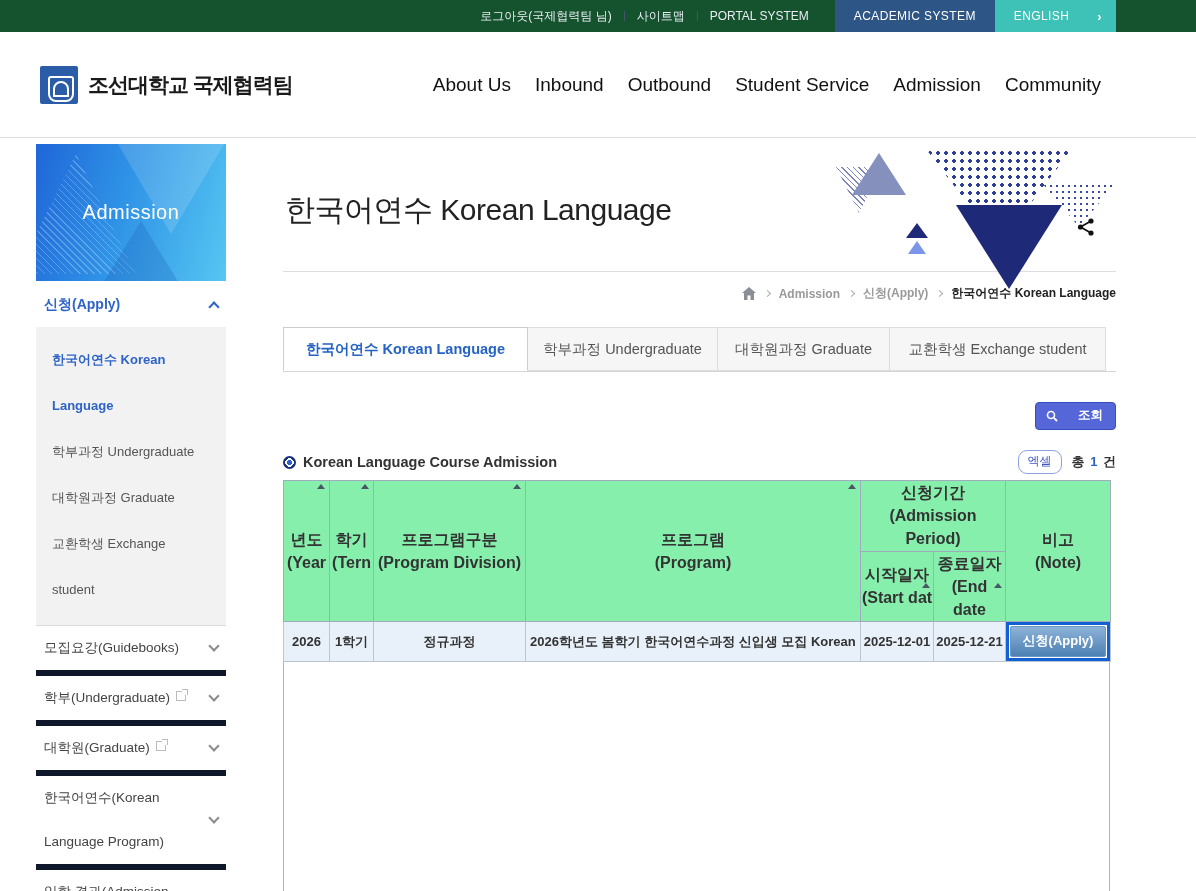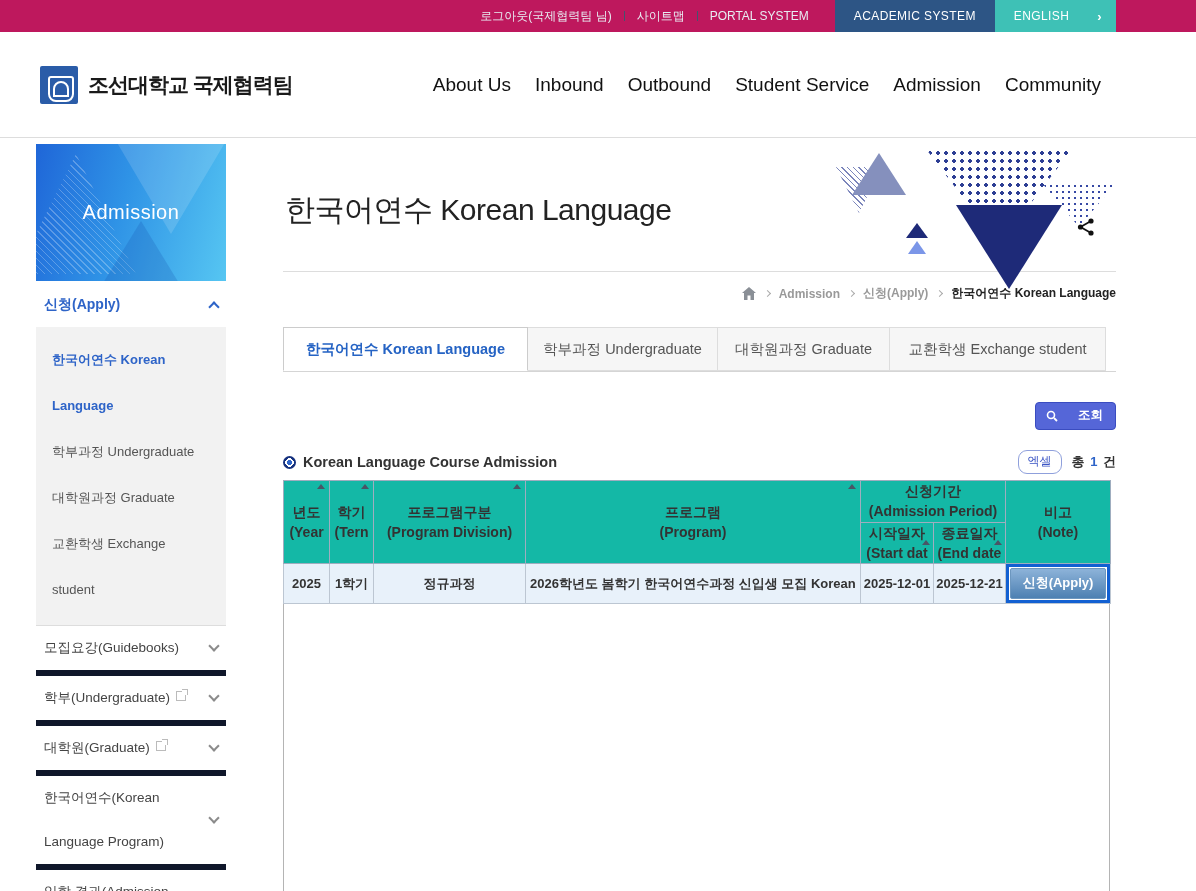--- a/index.html
+++ b/index.html
@@ -1,21 +1,21 @@
 <!DOCTYPE html>
 <html><head>
 <meta charset="utf-8">
 <style>
   * { margin:0; padding:0; box-sizing:border-box; }
   html,body { background:#fff; }
   body { font-family:"Liberation Sans","DejaVu Sans",sans-serif; }
   .page { position:relative; width:1196px; height:891px; overflow:hidden; background:#fff; }
 
   
-  .topbar { height:32px; background:#be185d; display:flex; align-items:stretch; justify-content:flex-end; }
+  .topbar { height:32px; background:#14532d; display:flex; align-items:stretch; justify-content:flex-end; }
   .topbar .txt { display:flex; align-items:center; color:#e8ecf2; font-size:12px; padding:0 12px; cursor:pointer; }
   .topbar .sep { width:1px; height:10px; background:#45536e; align-self:center; }
   .topbar .sys { display:flex; align-items:center; color:#fff; font-size:12px; letter-spacing:.4px; padding:0 19px; }
   .topbar .academic { background:#2d5585; margin-left:14px; }
   .topbar .english { background:#3ec1b6; padding-right:14px; }
   .topbar .english .chev-r { margin-left:28px; font-size:13px; font-weight:700; }
   .topbar .pad-right { width:80px; }
 
   
   .header { height:106px; border-bottom:1px solid #ddd; display:flex; align-items:center; }
@@ -103,21 +103,21 @@
     background:radial-gradient(circle,#2e64c8 0 2.5px,#fff 2.5px 4.2px,#15317e 4.2px); }
   .sec-title { font-size:14.5px; font-weight:700; color:#333; }
   .section-row .right { margin-left:auto; display:flex; align-items:center; gap:10px; }
   .btn-excel { background:#fff; border:1px solid #8fa0dc; color:#3b55c4; font-size:12px; padding:2px 9px 3px; border-radius:9px; cursor:pointer; }
   .total { font-size:13px; font-weight:700; color:#333; }
   .total .cnt { color:#2e64c8; padding:0 2px; }
 
   
   .grid { margin-top:6px; }
   table.dg { width:827px; border-collapse:collapse; table-layout:fixed; }
-  .dg th { background:#14b8a6; border:1px solid #9fadbf; font-size:14px; font-weight:700; color:#333;
+  .dg th { background:#86efac; border:1px solid #9fadbf; font-size:16px; font-weight:700; color:#333;
     text-align:center; vertical-align:middle; position:relative; line-height:1.45; cursor:pointer; }
   .dg thead tr.r1 th { height:36px; }
   .dg thead tr.r2 th { height:34px; }
   .dg th .sort { position:absolute; top:3px; right:4px; width:0; height:0;
     border-left:4px solid transparent; border-right:4px solid transparent; border-bottom:5px solid #4a5566; }
   .dg th .sort.mid { top:50%; margin-top:-3px; right:3px; }
   .dg td { background:#e8f1fa; border:1px solid #bcc6d2; font-size:13px; font-weight:700; color:#333;
     text-align:center; height:38px; white-space:nowrap; overflow:hidden; }
   .dg td.prog { text-align:left; padding:0 4px; }
   .dg td.notecell { padding:0; background:#fff; }
@@ -320,21 +320,21 @@
               </th>
               <th>
                 <span class="sort mid"></span>
                 <span>종료일자</span><br>
                 <span>(End date</span>
               </th>
             </tr>
           </thead>
           <tbody>
             <tr>
-              <td>2025</td>
+              <td>2026</td>
               <td>1학기</td>
               <td>정규과정</td>
               <td class="prog">2026학년도 봄학기 한국어연수과정 신입생 모집 Korean Languag</td>
               <td>2025-12-01</td>
               <td>2025-12-21</td>
               <td class="notecell">
                 <div class="apply-wrap">
                   <span class="btn-apply">신청(Apply)</span>
                 </div>
               </td>

